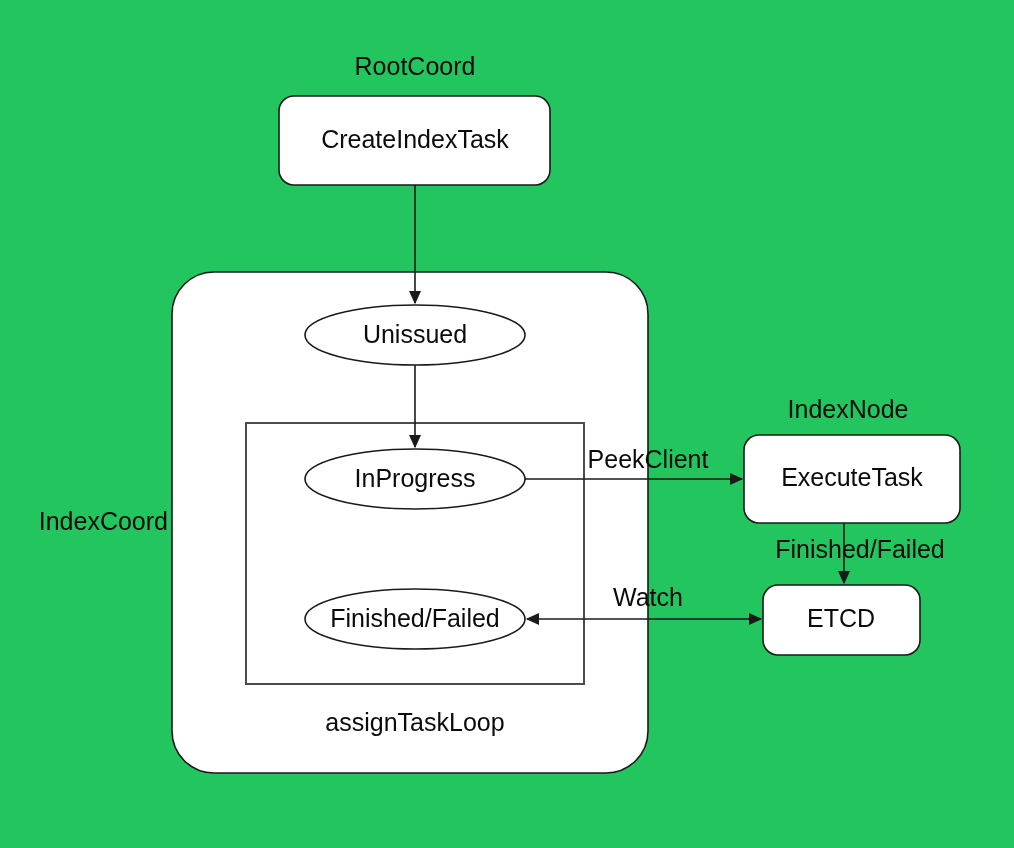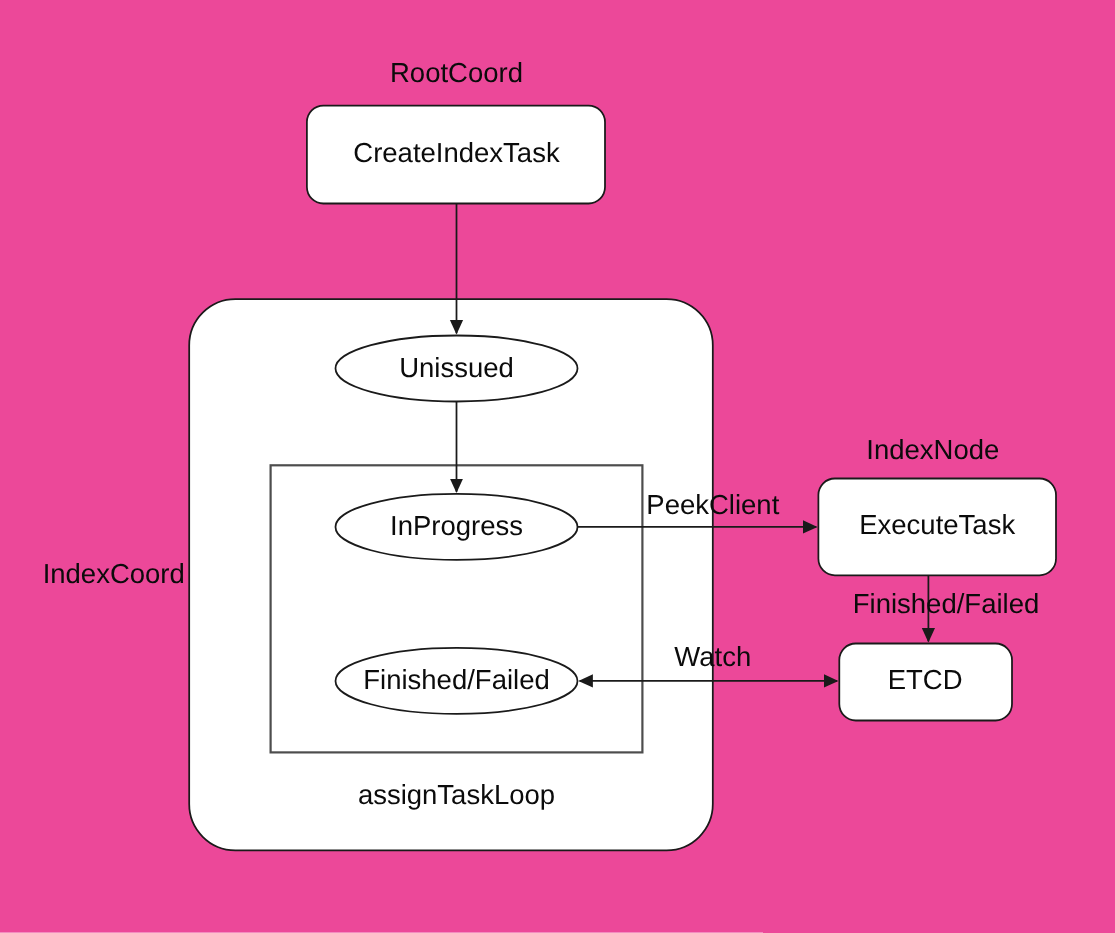--- a/index.html
+++ b/index.html
@@ -8,21 +8,21 @@
     padding: 0;
     background: #ffffff;
   }
   body {
     font-family: "Liberation Sans", sans-serif;
   }
   #diagram-root {
     position: relative;
     width: 1014px;
     height: 848px;
-    background: #ec4899;
+    background: #22c55e;
     overflow: hidden;
   }
   #diagram-svg {
     position: absolute;
     top: 0;
     left: 0;
     width: 1014px;
     height: 848px;
     display: block;
   }

